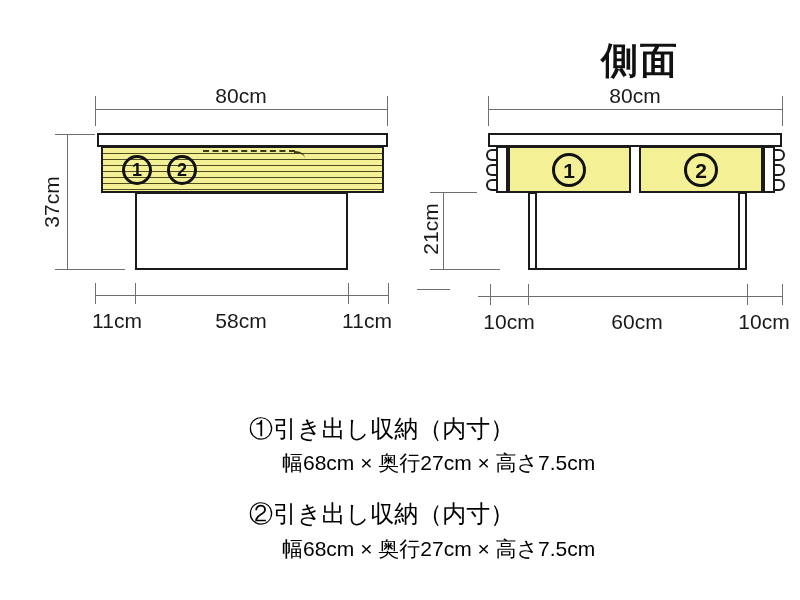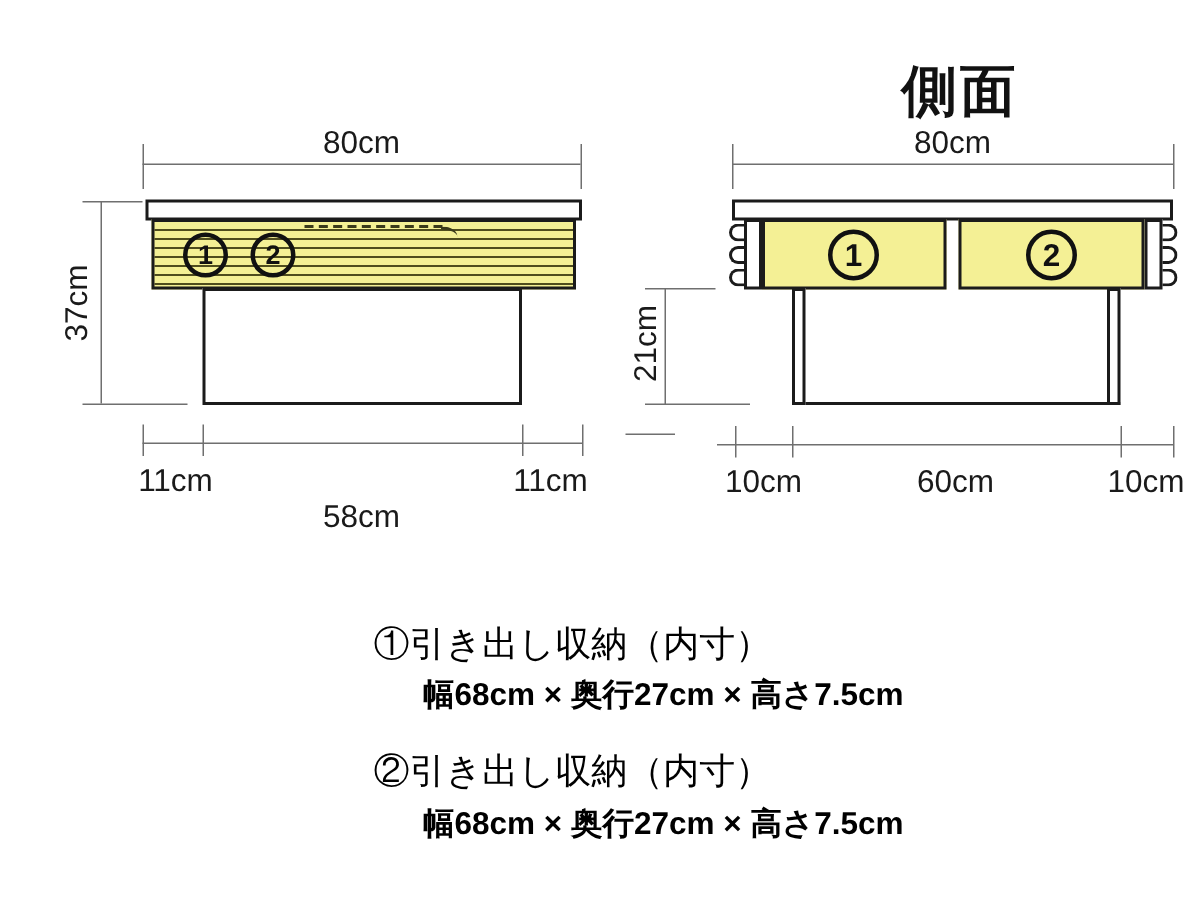--- a/index.html
+++ b/index.html
@@ -30,21 +30,21 @@
   .cn-front{width:30px;height:30px;font-size:18px;}
   .cn-side{width:34px;height:34px;font-size:21px;}
   .bump{background:#fff;border:2px solid #1b1b1b;}
   .bump-l{border-right:none;border-radius:6px 0 0 6px;}
   .bump-r{border-left:none;border-radius:0 6px 6px 0;}
   .dashed-leader{border-top:2px dashed #3a3a1a;}
   .leader-hook{border-top:2px solid #3a3a1a;border-top-right-radius:10px 7px;}
   .summary{color:#000;white-space:nowrap;}
   .sum-overall{font-size:23px;text-align:center;}
   .sum-head{font-size:24px;}
-  .sum-dims{font-size:21px;font-weight:700;}
+  .sum-dims{font-size:21px;font-weight:400;}
 </style>
 </head>
 <body>
 
 <div id="canvas">
 
 
   <div class="abs dim-label" style="left:211px;top:84px;width:60px;">80cm</div>
   <div class="abs dline" style="left:95px;top:109px;width:292px;height:1px;"></div>
   <div class="abs dline" style="left:95px;top:96px;width:1px;height:30px;"></div>
@@ -64,21 +64,21 @@
   <div class="abs dline" style="left:55px;top:134px;width:40px;height:1px;"></div>
   <div class="abs dline" style="left:55px;top:269px;width:70px;height:1px;"></div>
   <div class="abs dim-label vlabel" style="left:12px;top:190px;width:80px;height:24px;">37cm</div>
 
   <div class="abs dline" style="left:95px;top:295px;width:293px;height:1px;"></div>
   <div class="abs dline" style="left:95px;top:283px;width:1px;height:21px;"></div>
   <div class="abs dline" style="left:135px;top:283px;width:1px;height:21px;"></div>
   <div class="abs dline" style="left:348px;top:283px;width:1px;height:21px;"></div>
   <div class="abs dline" style="left:388px;top:283px;width:1px;height:21px;"></div>
   <div class="abs dim-label" style="left:87px;top:309px;width:60px;">11cm</div>
-  <div class="abs dim-label" style="left:211px;top:309px;width:60px;margin-top:24px;">58cm</div>
+  <div class="abs dim-label" style="left:211px;top:309px;width:60px;">58cm</div>
   <div class="abs dim-label" style="left:337px;top:309px;width:60px;">11cm</div>
 
   <div class="abs title" style="left:560px;top:20px;width:160px;margin-top:16px;">側面</div>
 
   <div class="abs dim-label" style="left:605px;top:84px;width:60px;">80cm</div>
   <div class="abs dline" style="left:488px;top:109px;width:294px;height:1px;"></div>
   <div class="abs dline" style="left:488px;top:96px;width:1px;height:30px;"></div>
   <div class="abs dline" style="left:782px;top:96px;width:1px;height:30px;"></div>
 
   <div class="abs obj" style="left:488px;top:133px;width:294px;height:14px;"></div>

